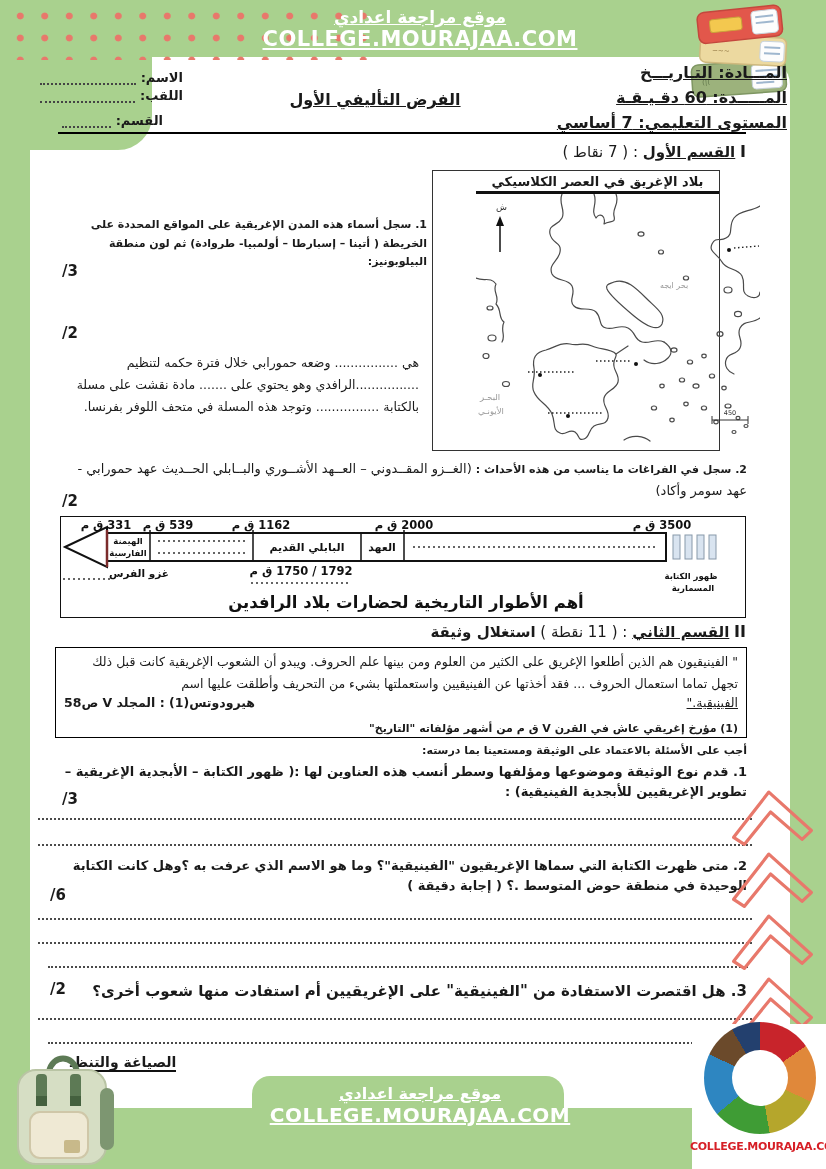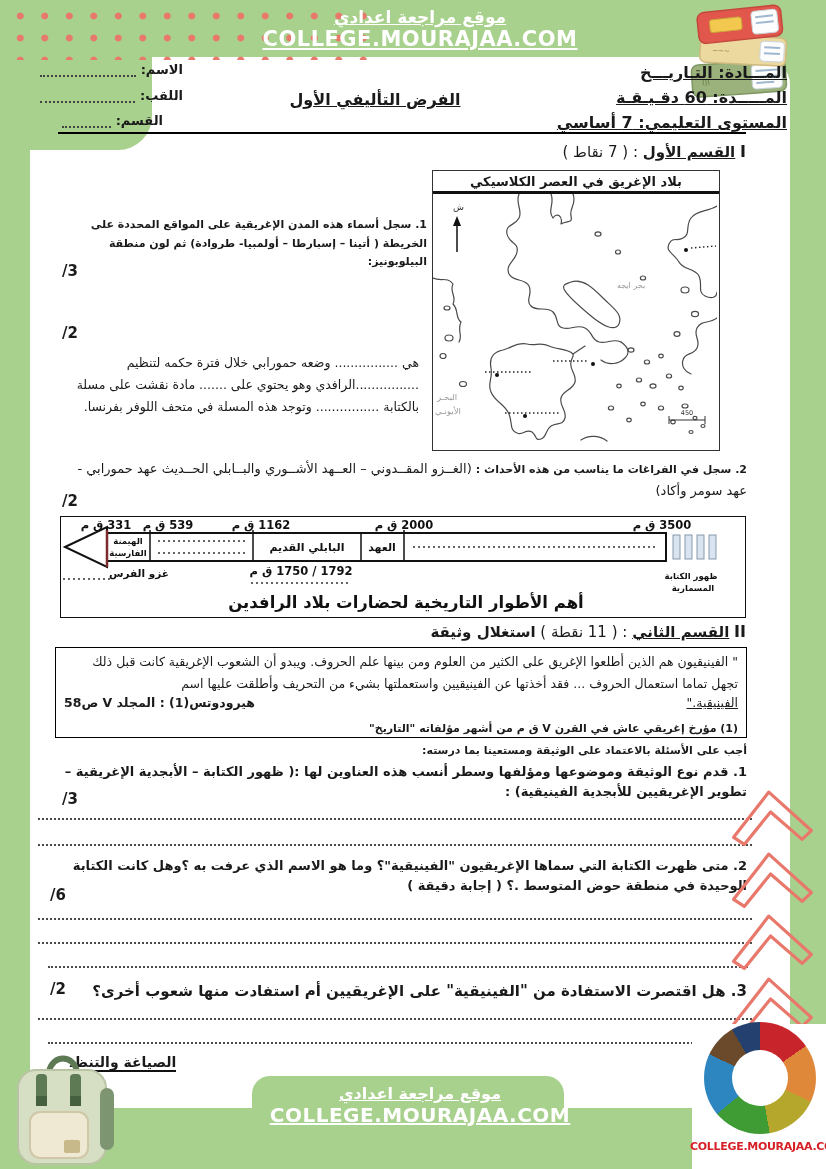--- a/index.html
+++ b/index.html
@@ -25,21 +25,21 @@
   .sec-num{font-weight:bold;font-size:16px;}
   .sec-title{font-weight:bold;text-decoration:underline;}
   .sec-sub{font-weight:bold;}
   
   .q{direction:rtl;text-align:right;}
   .qb{font-weight:bold;font-size:11px;line-height:1.7;}
   .qn{font-weight:normal;}
   .mark{font-weight:bold;font-size:15px;direction:ltr;}
   .answer-line{border-bottom:2px dotted #4a4a4a;height:0;}
   
-  #map-box{left:432px;top:170px;width:288px;height:281px;border:1.6px solid #333;background:#fff;box-sizing:border-box;}
+  #map-box{left:432px;top:170px;width:288px;height:281px;border:1.6px solid #333;background:#fff;box-sizing:border-box;padding-left:43px;}
   #map-title{text-align:center;font-weight:bold;font-size:13px;padding:3px 0 2px;border-bottom:3px solid #111;direction:rtl;}
   
   #timeline-box{left:60px;top:516px;width:686px;height:102px;border:1.4px solid #111;box-sizing:border-box;background:#fff;}
   
   #doc-box{left:55px;top:647px;width:692px;border:1.6px solid #000;box-sizing:border-box;background:#fff;padding:3px 8px 2px;}
   #doc-text{direction:rtl;text-align:right;font-size:12.5px;line-height:1.75;}
   #doc-endrow{display:flex;direction:rtl;justify-content:space-between;font-size:12.5px;align-items:flex-end;}
   #doc-end{text-decoration:underline;}
   #doc-attrib{font-weight:bold;direction:rtl;}
   #doc-footnote{direction:rtl;text-align:right;font-size:11px;font-weight:bold;margin-top:12px;}
@@ -97,21 +97,21 @@
     </g>
   </svg>
 
   <div class="abs" id="meta">
     <div>المـــادة: التـاريـــخ</div>
     <div>المـــــدة: 60 دقـيـقـة</div>
     <div>المستوى التعليمي: 7 أساسي</div>
   </div>
   <div class="abs" id="exam-title">الفرض التأليفي الأول</div>
 
-  <div class="abs frow" style="left:38px;top:62px;width:145px">
+  <div class="abs frow" style="left:38px;top:70px;width:145px">
     <span>الاسم:</span>
     <span class="dotfill"></span>
   </div>
   <div class="abs frow" style="left:38px;top:88px;width:145px">
     <span>اللقب:</span>
     <span class="dotfill"></span>
   </div>
   <div class="abs frow" style="left:60px;top:113px;width:103px">
     <span>القسم:</span>
     <span class="dotfill"></span>

